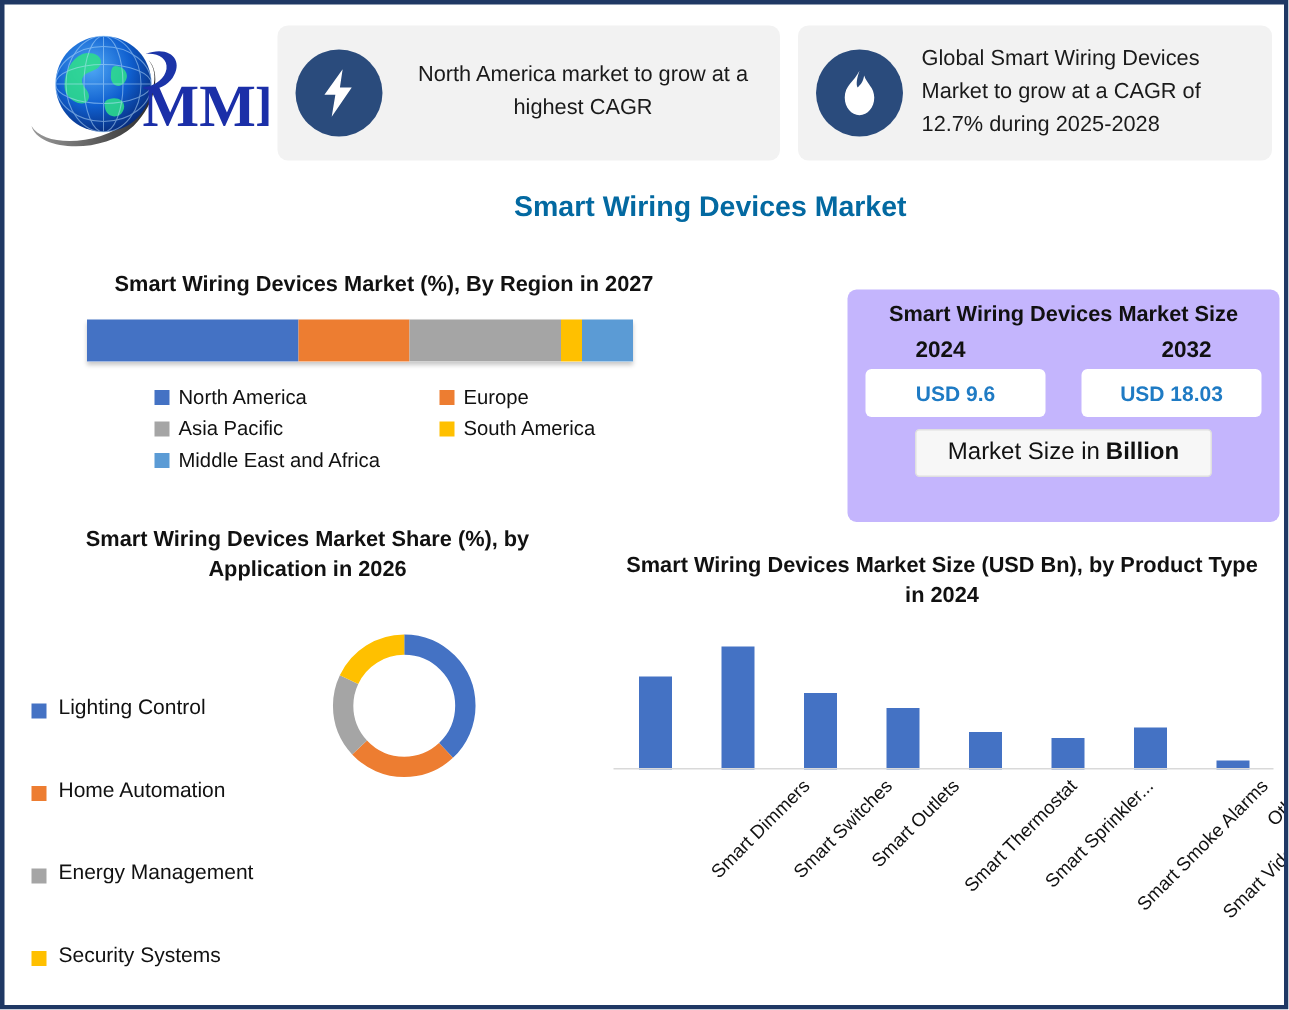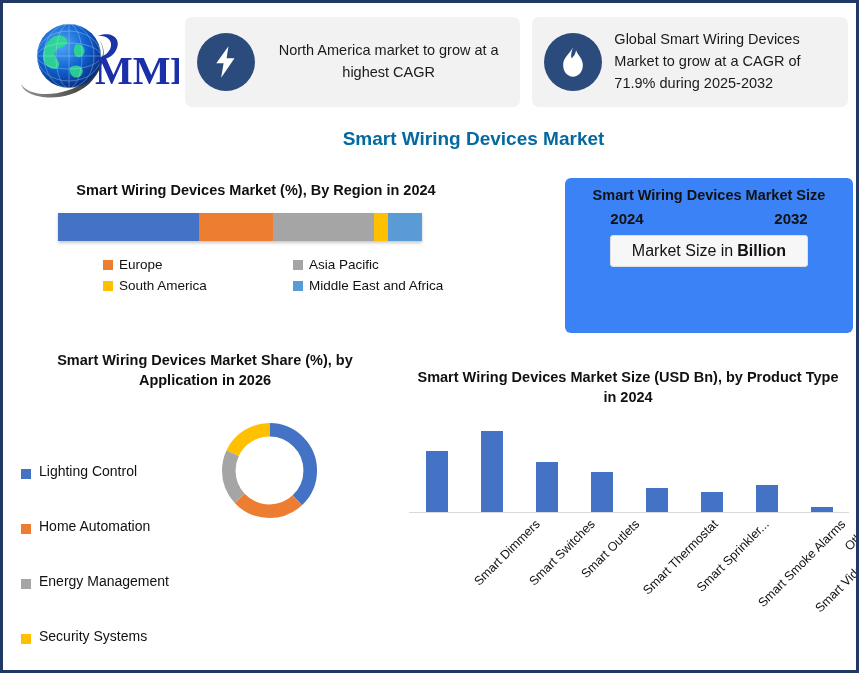--- a/index.html
+++ b/index.html
@@ -125,24 +125,24 @@
   }
   .lg-box {
     width: 10px; height: 10px;
     margin-right: 6px;
     flex: 0 0 auto;
   }
 
   
   .size-panel {
     position: absolute;
-    left: 562px; top: 175px;
+    left: 562px; top: 190px;
     width: 288px;
     height: 155px;
-    background: #3b82f6;
+    background: #c4b5fd;
     border-radius: 6px;
     box-sizing: border-box;
     padding-top: 8px;
   }
   .size-title {
     text-align: center;
     font-size: 14.5px;
     font-weight: bold;
     color: #111;
     line-height: 1.35;
@@ -332,39 +332,43 @@
       </div>
       <div class="hcard-text">North America market to grow at a highest CAGR</div>
     </div>
 
     <div class="hcard two">
       <div class="hicon">
         <svg width="28" height="32" viewBox="0 0 22 26">
           <path d="M11,1 C8,7 3,9 3,15.5 C3,21 6.6,25 11,25 C15.4,25 19,21 19,15.5 C19,10 15,8 13.5,3.5 C13,7 11.5,8.5 10,10 C9,8.5 9.6,5 11,1 Z" fill="#ffffff"></path>
         </svg>
       </div>
-      <div class="hcard-text">Global Smart Wiring Devices Market to grow at a CAGR of 71.9% during 2025-2032</div>
+      <div class="hcard-text">Global Smart Wiring Devices Market to grow at a CAGR of 12.7% during 2025-2028</div>
     </div>
   </div>
 
   <div class="main-title">Smart Wiring Devices Market</div>
 
   <div class="region-block">
-    <div class="chart-title region-title">Smart Wiring Devices Market (%), By Region in 2024</div>
+    <div class="chart-title region-title">Smart Wiring Devices Market (%), By Region in 2027</div>
 
     <div class="stacked-bar">
       <div class="seg" style="width:38.7%;background:#4472C4"></div>
       <div class="seg" style="width:20.3%;background:#ED7D31"></div>
       <div class="seg" style="width:27.7%;background:#A5A5A5"></div>
       <div class="seg" style="width:4.0%;background:#FFC000"></div>
       <div class="seg" style="width:9.3%;background:#5B9BD5"></div>
     </div>
 
     <div class="region-legend">
       <div class="lg-item">
+        <span class="lg-box" style="background:#4472C4"></span>
+        <span>North America</span>
+      </div>
+      <div class="lg-item">
         <span class="lg-box" style="background:#ED7D31"></span>
         <span>Europe</span>
       </div>
       <div class="lg-item">
         <span class="lg-box" style="background:#A5A5A5"></span>
         <span>Asia Pacific</span>
       </div>
       <div class="lg-item">
         <span class="lg-box" style="background:#FFC000"></span>
         <span>South America</span>
@@ -374,20 +378,24 @@
         <span>Middle East and Africa</span>
       </div>
     </div>
   </div>
 
   <div class="size-panel">
     <div class="size-title">Smart Wiring Devices Market Size</div>
     <div class="size-years">
       <div>2024</div>
       <div>2032</div>
+    </div>
+    <div class="size-vals">
+      <div class="size-val">USD 9.6</div>
+      <div class="size-val">USD 18.03</div>
     </div>
     <div class="size-foot">
       <span>Market Size in</span>
       <b>Billion</b>
     </div>
   </div>
 
   <div class="app-block">
     <div class="chart-title app-title">Smart Wiring Devices Market Share (%), by Application in 2026</div>
 

